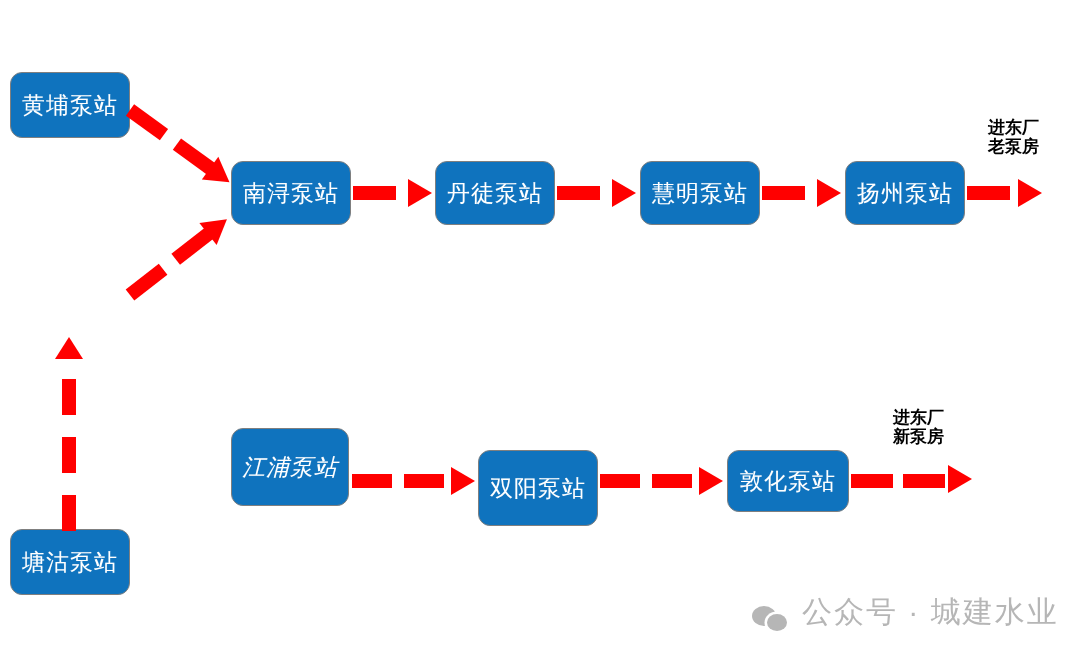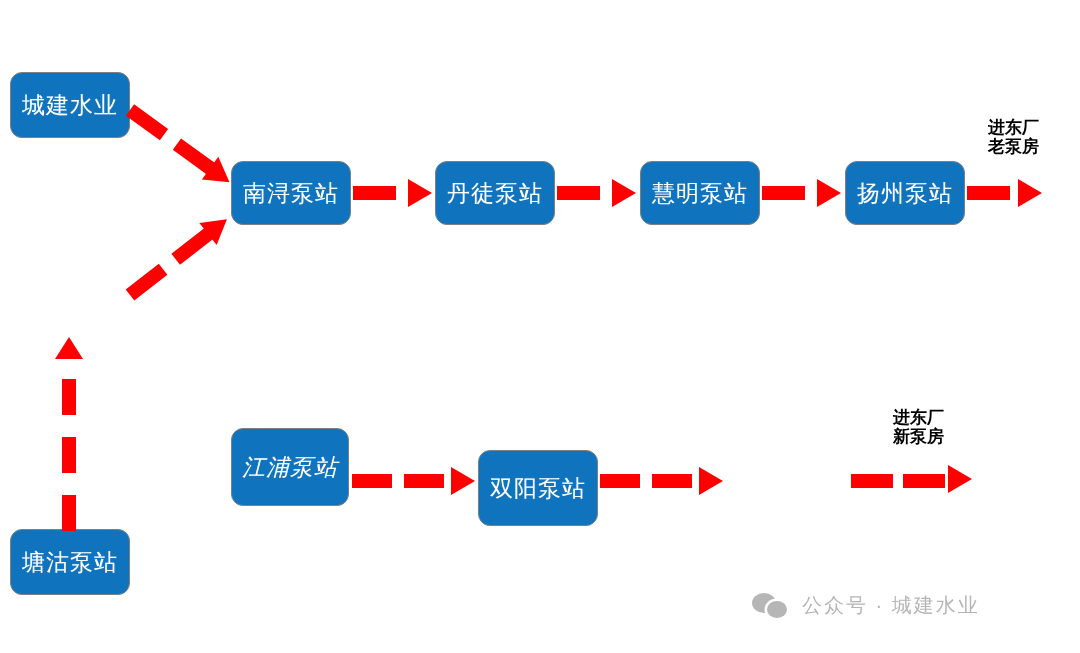--- a/index.html
+++ b/index.html
@@ -70,24 +70,24 @@
     line-height: 1.12;
     text-align: center;
     white-space: nowrap;
     font-family: "Liberation Sans", "DejaVu Sans", sans-serif;
   }
 
   
   #watermark {
     position: absolute;
     display: flex;
-    align-items: flex-start;
+    align-items: flex-end;
     gap: 10px;
     color: #B6B6B6;
-    font-size: 20px;
+    font-size: 30px;
     letter-spacing: 2px;
     font-family: "Liberation Sans", "DejaVu Sans", sans-serif;
   }
   #watermark .wechat-icon {
     position: relative;
     width: 40px;
     height: 28px;
   }
   #watermark .wechat-icon .b1,
   #watermark .wechat-icon .b2 {
@@ -101,37 +101,38 @@
   #watermark .wechat-icon .b2 {
     width: 20px; height: 17px; left: 15px; top: 9px;
     box-shadow: 0 0 0 2.5px #ffffff;
   }
 </style>
 </head>
 <body>
 
 <div id="canvas">
 
-  <div class="node" style="left:10px;  top:72px;  width:120px; height:66px;">城建水业</div>
+  <div class="node" style="left:10px;  top:72px;  width:120px; height:66px;">黄埔泵站</div>
 
 
   <div class="node" style="left:10px;  top:529px; width:120px; height:66px;">塘沽泵站</div>
 
   <div class="node" style="left:231px; top:161px; width:120px; height:64px;">南浔泵站</div>
 
   <div class="node" style="left:435px; top:161px; width:120px; height:64px;">丹徒泵站</div>
 
   <div class="node" style="left:640px; top:161px; width:120px; height:64px;">慧明泵站</div>
 
   <div class="node" style="left:845px; top:161px; width:120px; height:64px;">扬州泵站</div>
 
   <div class="node" style="left:231px; top:428px; width:118px; height:78px;font-style:italic;">江浦泵站</div>
 
   <div class="node" style="left:478px; top:450px; width:120px; height:76px;">双阳泵站</div>
 
+  <div class="node" style="left:727px; top:450px; width:122px; height:62px;">敦化泵站</div>
 
   <div class="rot-wrap" style="left:130px; top:110px; transform: rotate(36deg);">
     <div class="seg" style="left:0px;  top:-7px; width:42px; height:14px;"></div>
     <div class="seg" style="left:58px; top:-7px; width:42px; height:14px;"></div>
     <div class="arrow-head arrow-right" style="left:99px; top:-14px;"></div>
   </div>
 
   <div class="rot-wrap" style="left:130px; top:295px; transform: rotate(-38deg);">
     <div class="seg" style="left:0px;  top:-7px; width:42px; height:14px;"></div>
     <div class="seg" style="left:58px; top:-7px; width:42px; height:14px;"></div>

